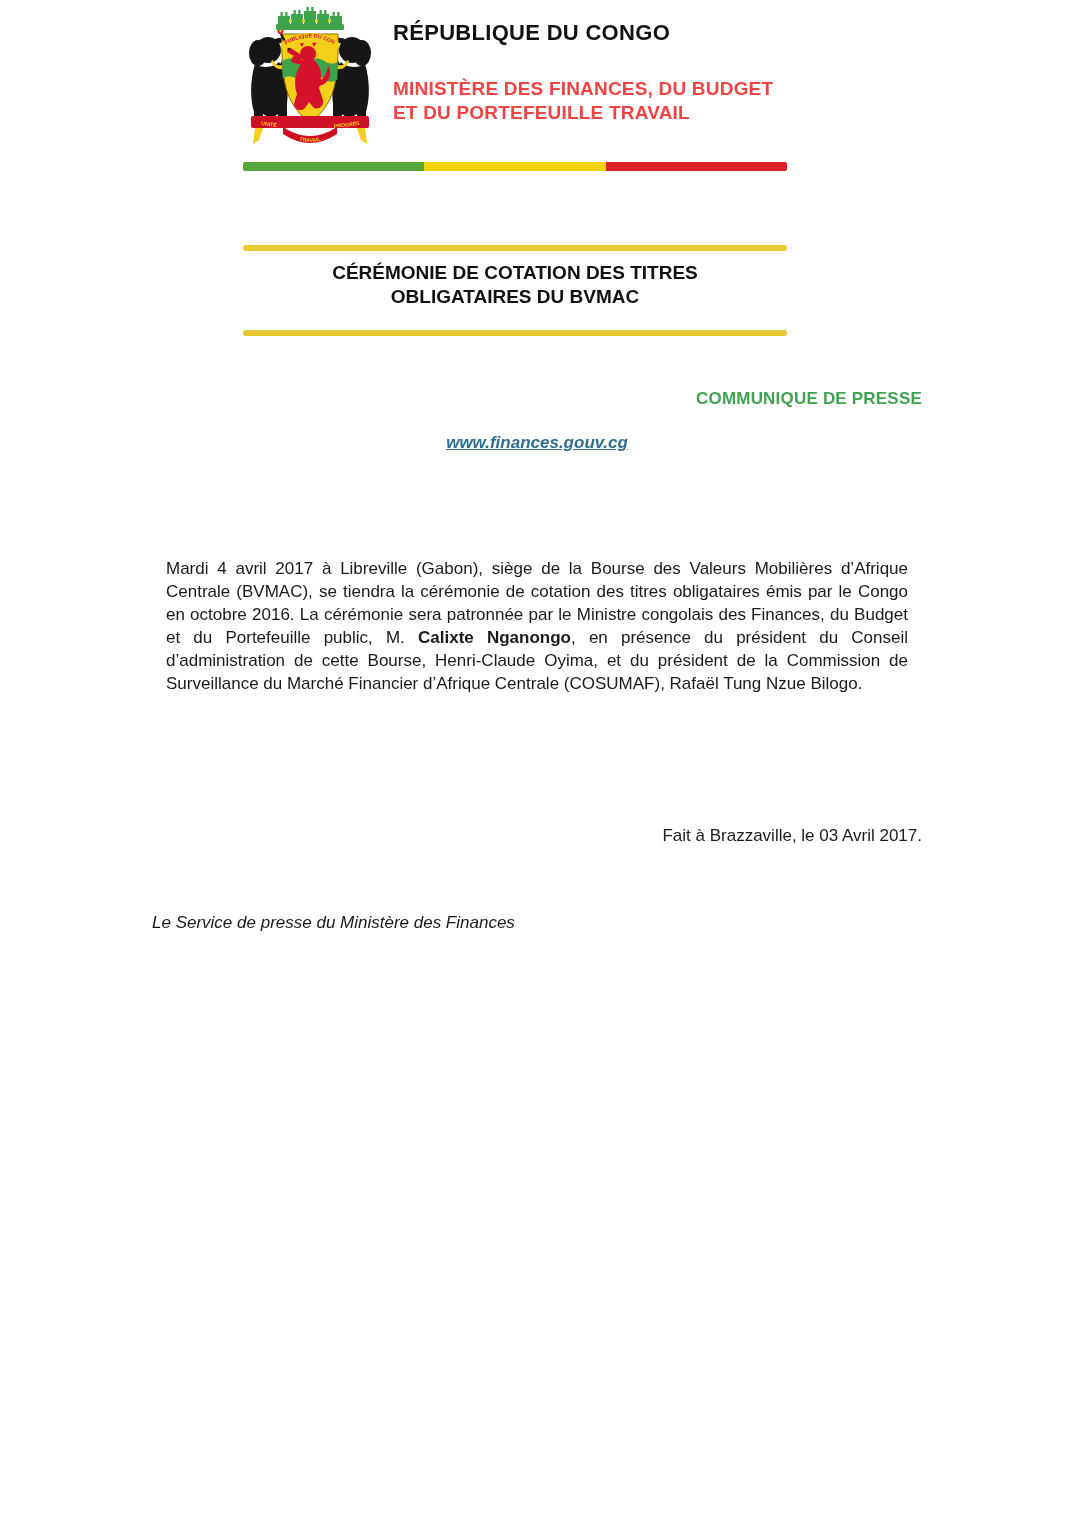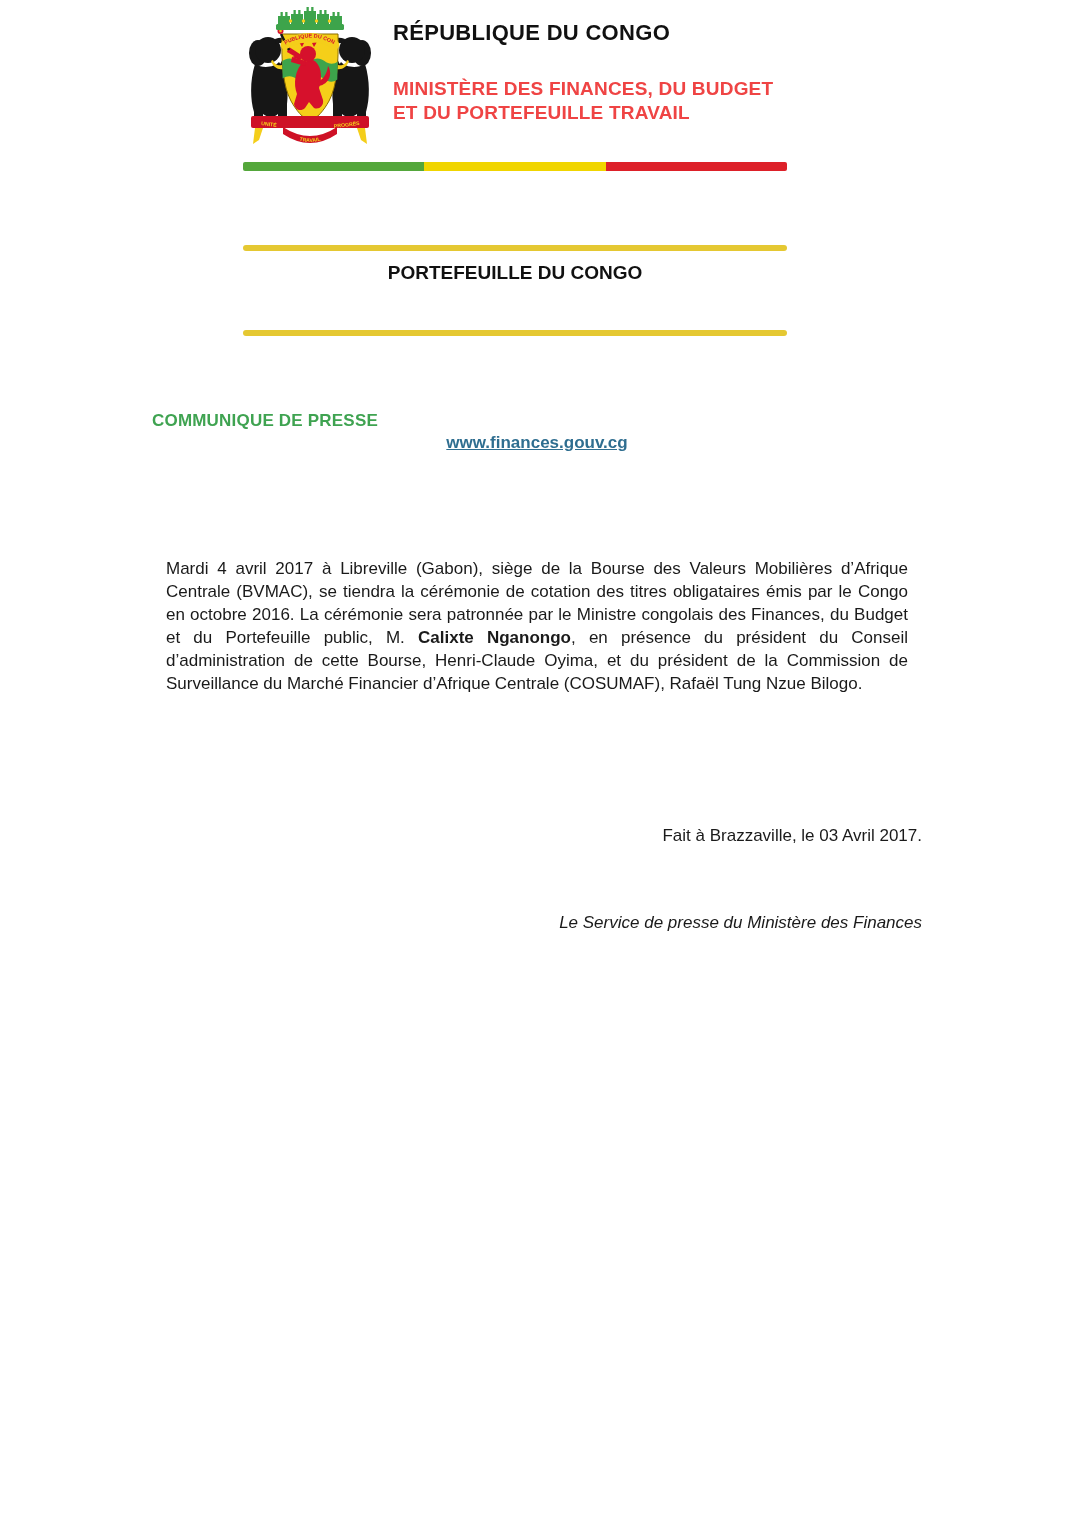--- a/index.html
+++ b/index.html
@@ -35,43 +35,43 @@
     background:#E5C832;border-radius:3px;
   }
   .rule-top{top:245px;}
   .rule-bottom{top:330px;}
   .doc-title{
     position:absolute;left:243px;top:261px;width:544px;
     text-align:center;font-size:19px;font-weight:bold;line-height:24px;color:#111;
   }
   
   .press-label{
-    position:absolute;left:152px;top:411px;width:770px;
-    text-align:left;font-size:17px;font-weight:bold;color:#3FA351;letter-spacing:.2px;
+    position:absolute;left:152px;top:389px;width:770px;
+    text-align:right;font-size:17px;font-weight:bold;color:#3FA351;letter-spacing:.2px;
   }
   .press-site{
     position:absolute;left:152px;top:433px;width:770px;text-align:center;
   }
   .press-site a{
-    color:#2F6E90;font-size:17px;font-weight:bold;text-decoration:underline;
+    color:#2F6E90;font-size:17px;font-weight:bold;text-decoration:underline;font-style:italic;
   }
   
   .body-text{
     position:absolute;left:152px;top:543px;width:770px;
     font-size:17px;line-height:23px;text-align:justify;color:#1a1a1a;
   }
   .body-text p{margin:14px;}
   .body-text .p2{margin-top:15px;}
   .dateline{
     position:absolute;left:152px;top:826px;width:770px;
     text-align:right;font-size:17px;color:#1a1a1a;
   }
   .signature{
     position:absolute;left:152px;top:913px;width:770px;
-    text-align:right;font-size:17px;font-style:italic;color:#1a1a1a;
+    font-size:17px;font-style:italic;color:#1a1a1a;
   }
 </style>
 </head>
 <body>
 
 <div class="page">
 
   <svg class="coat" viewBox="0 0 130 141" xmlns="http://www.w3.org/2000/svg">
     <defs>
       <g id="eleph">
@@ -154,21 +154,22 @@
   </div>
 
   <div class="flag-bar">
     <div class="seg seg-green"></div>
     <div class="seg seg-yellow"></div>
     <div class="seg seg-red"></div>
   </div>
 
   <div class="rule rule-top"></div>
   <div class="doc-title">
-    <div>PORTEFEUILLE DU CONGO</div>
+    <div>CÉRÉMONIE DE COTATION DES TITRES</div>
+    <div>OBLIGATAIRES DU BVMAC</div>
   </div>
   <div class="rule rule-bottom"></div>
 
   <div class="press-label">COMMUNIQUE DE PRESSE</div>
   <div class="press-site"><a href="www.finances.gouv.cg">www.finances.gouv.cg</a></div>
 
   <div class="body-text">
     <p class="p1a"><span>Mardi 4 avril 2017 à Libreville (Gabon), siège de la Bourse des Valeurs Mobilières d’Afrique Centrale (BVMAC), se tiendra la cérémonie de cotation des titres obligataires émis par le Congo en octobre 2016. La cérémonie sera patronnée par le Ministre congolais des Finances, du Budget et du Portefeuille public, M. </span><b>Calixte Nganongo</b><span>, en présence du président du Conseil d’administration de cette Bourse, Henri-Claude Oyima, et du président de la Commission de Surveillance du Marché Financier d’Afrique Centrale (COSUMAF), Rafaël Tung Nzue Bilogo.</span></p>
   </div>
 

